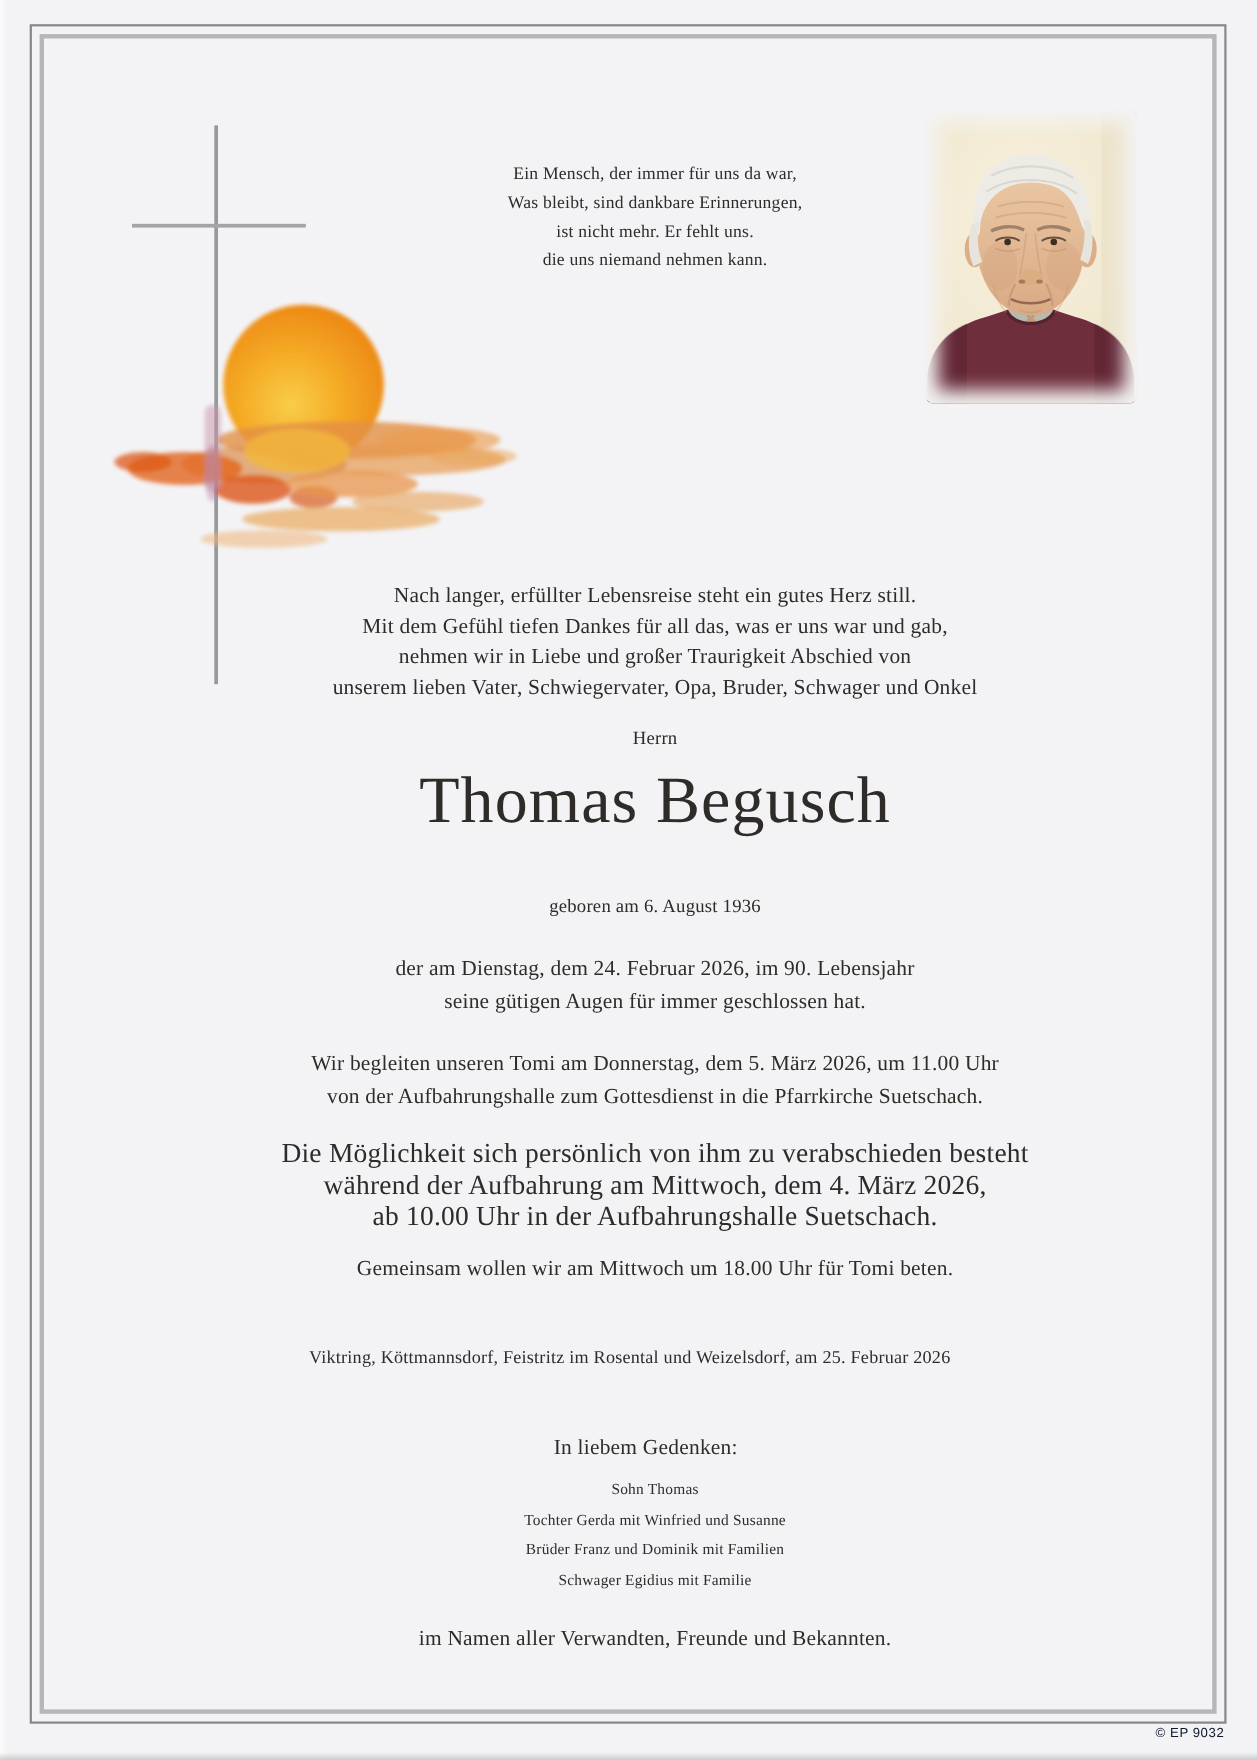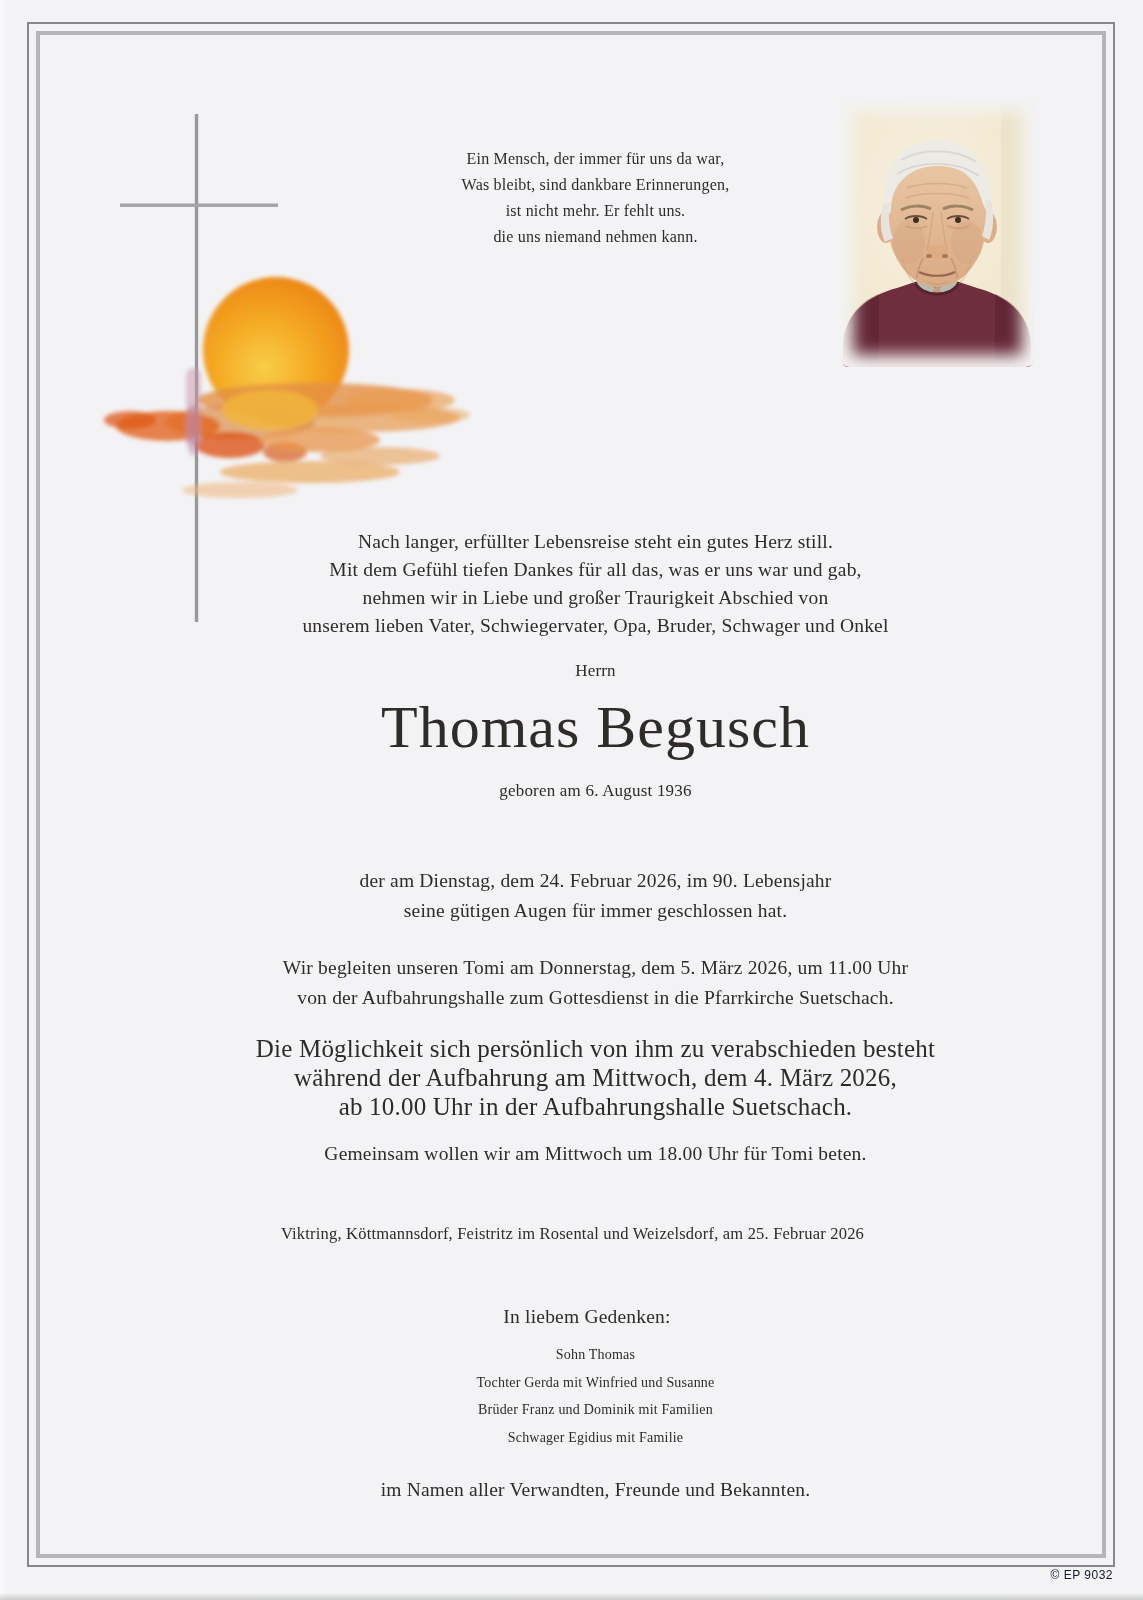--- a/index.html
+++ b/index.html
@@ -42,21 +42,21 @@
   .photo svg{display:block;width:100%;height:100%;}
   .photo::after{
     content:"";position:absolute;inset:0;border-radius:8px;
     box-shadow:inset 0 0 16px 12px #f4f3f2;
   }
   .tblock{position:absolute;left:0;right:0;text-align:center;padding-left:48px;letter-spacing:.2px;}
   .poem{top:146px;font-size:16px;line-height:26px;}
   .announcement{top:492px;font-size:19.5px;line-height:28px;margin-top:36px;}
   .salutation{top:661px;font-size:17px;}
   .name{top:694px;font-size:60px;line-height:66px;letter-spacing:1px;font-weight:400;}
-  .birth{top:781px;font-size:17px;}
+  .birth{top:814px;font-size:17px;}
   .death{top:866px;font-size:19.5px;line-height:30px;}
   .funeral{top:953px;font-size:19.5px;line-height:30px;}
   .viewing{top:1034px;font-size:25px;line-height:29px;}
   .prayer{top:1143px;font-size:19.5px;}
   .dateline{top:1224px;font-size:16.5px;padding-left:2px;}
   .gedenken-heading{top:1306px;font-size:19.5px;padding-left:31px;}
   .family{top:1341px;font-size:14px;line-height:27.5px;}
   .closing{top:1479px;font-size:19.5px;}
   .copyright{
     position:absolute;top:1568px;right:30px;

